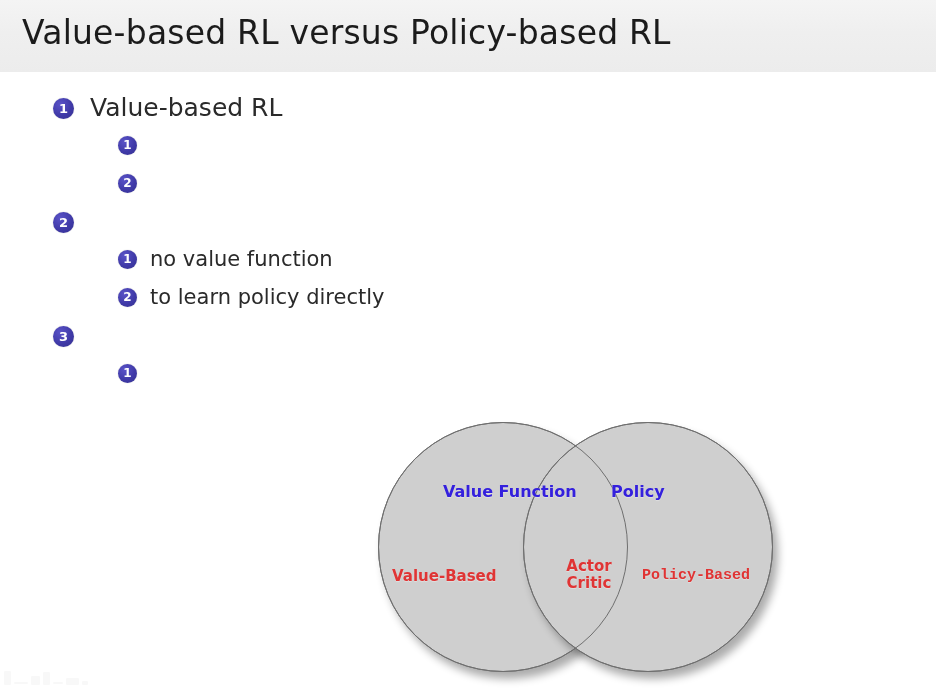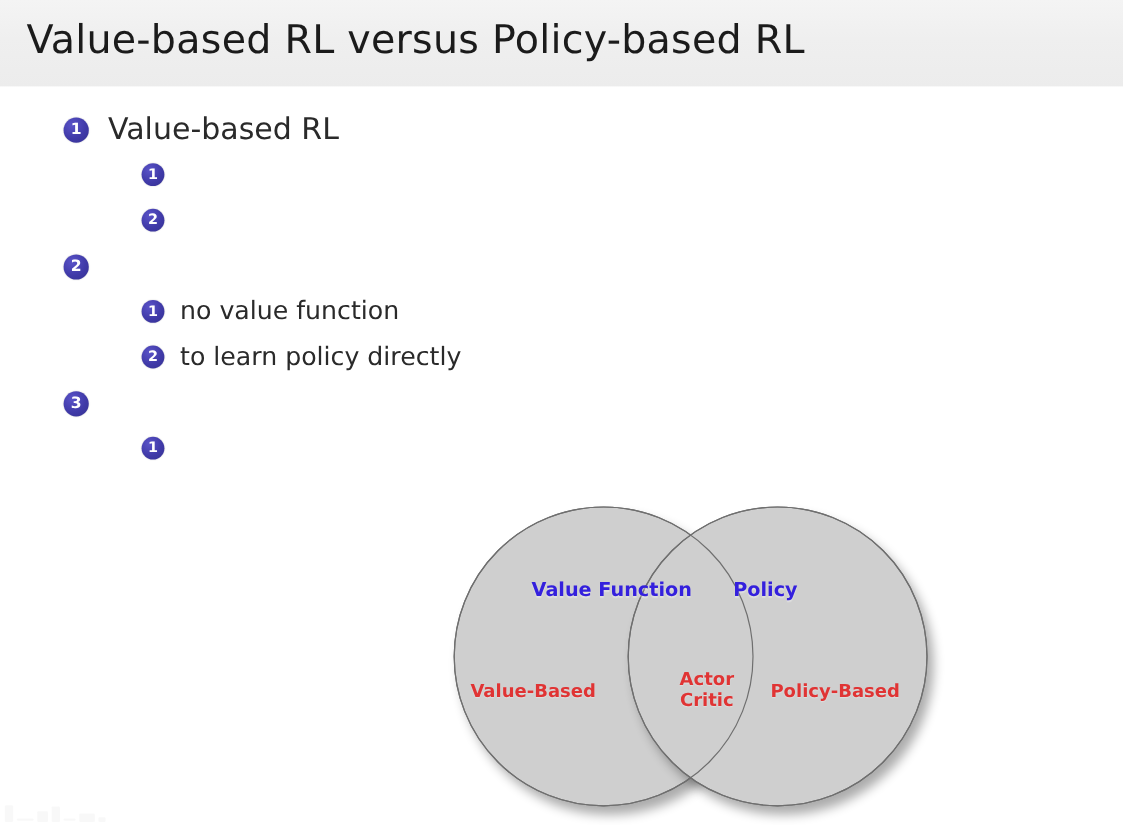--- a/index.html
+++ b/index.html
@@ -134,21 +134,21 @@
     line-height: 1.12;
     text-shadow: 0 1px 1px rgba(255,255,255,0.35);
   }
   .venn-label.blue { color: #3420dd; font-size: 16px; }
   .venn-label.red  { color: #e03434; font-size: 15px; }
 
   #label-value-function { left: 83px;  top: 75px; }
   #label-policy         { left: 223px; top: 75px; margin-left: 28px; }
   #label-value-based    { left: 32px;  top: 160px; }
   #label-actor-critic   { left: 193px; top: 150px; width: 72px; }
-  #label-policy-based   { left: 282px; top: 160px; }
+  #label-policy-based   { left: 282px; top: 160px; font-family: Liberation Mono, monospace; }
 
   
   #nav-bar {
     position: absolute;
     left: 4px;
     bottom: 3px;
     width: 120px;
     height: 18px;
     display: flex;
     align-items: flex-end;

